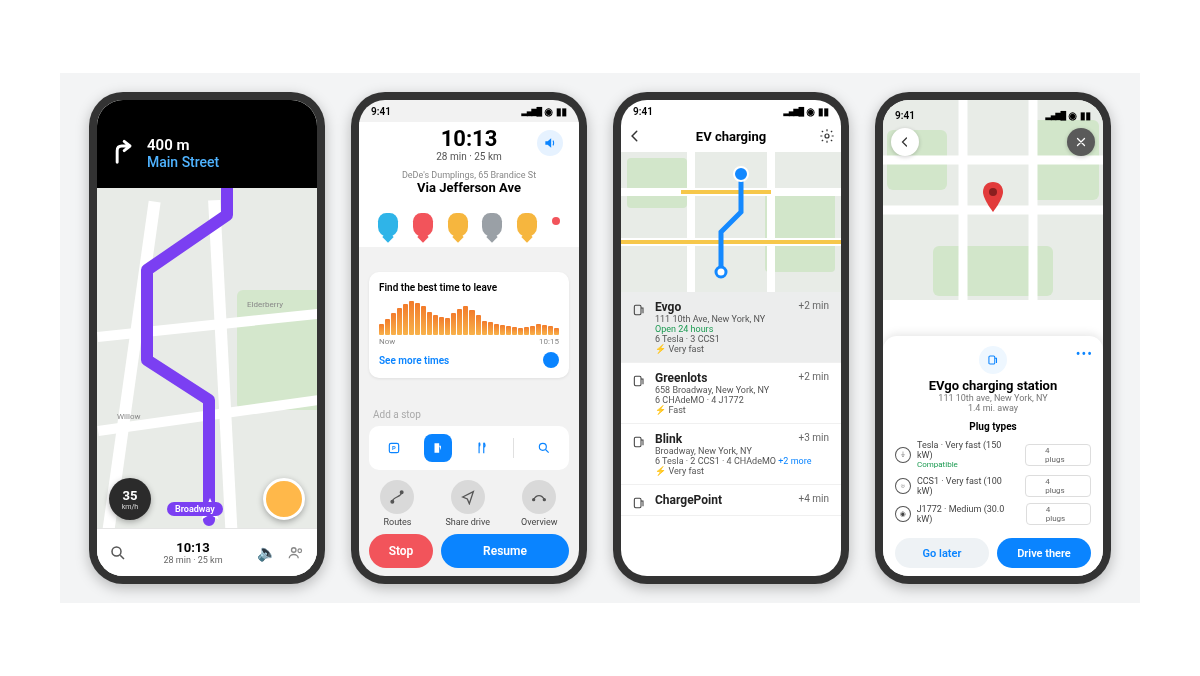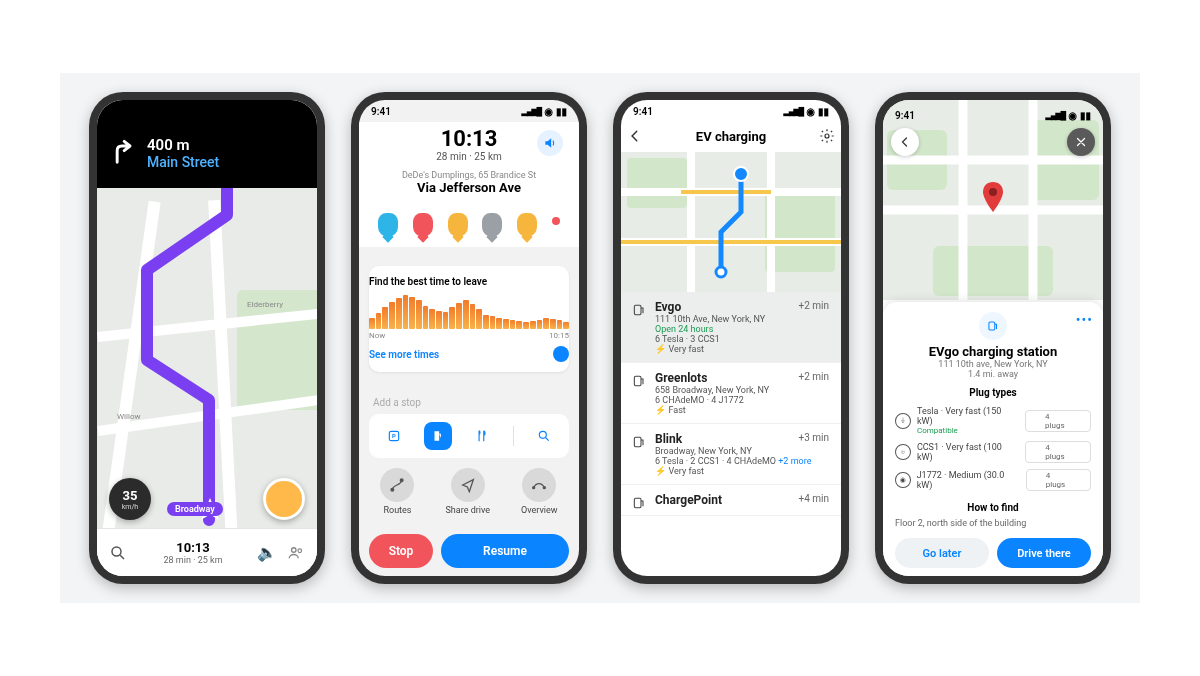--- a/index.html
+++ b/index.html
@@ -47,21 +47,21 @@
   .p2-arrive .big { font-size:22px; font-weight:700;}
   .p2-arrive .sub { font-size:10px; color:#555;}
   .p2-sound { position:absolute; right:4px; top:4px; width:26px; height:26px; border-radius:50%; background:#e6f2ff; color:#0a84ff; display:flex; align-items:center; justify-content:center;}
   .p2-via { text-align:center; margin-top:8px; }
   .p2-via .small { font-size:9px; color:#888;}
   .p2-via .main { font-size:13px; font-weight:700;}
   .p2-pins { margin-top:10px; display:flex; justify-content:space-around; align-items:flex-end; height:32px;}
   .pin { width:20px; height:24px; border-radius:10px 10px 12px 12px; position:relative;}
   .pin::after{content:""; position:absolute; bottom:-4px; left:6px; width:8px; height:8px; background:inherit; transform:rotate(45deg);}
   .pin.blue{background:#2fb4e8;} .pin.red{background:#f2545b;} .pin.yellow{background:#f6b63e;} .pin.grey{background:#9aa0a6;}
-  .p2-card { background:#fff; margin:19px 10px; border-radius:10px; padding:10px 0; box-shadow:0 1px 3px rgba(0,0,0,.08);}
+  .p2-card { background:#fff; margin:25px 10px; border-radius:10px; padding:10px 10px; box-shadow:0 1px 3px rgba(0,0,0,.08);}
   .p2-card .ttl{font-size:10px; font-weight:600;}
   .p2-hist { height:36px; margin-top:6px; display:flex; align-items:flex-end; gap:1px;}
   .p2-hist i{flex:1; background:linear-gradient(#f27b2b,#f8b24b); border-radius:1px;}
   .p2-range {display:flex; justify-content:space-between; font-size:8px; color:#888; margin-top:2px;}
   .p2-more{display:flex; justify-content:space-between; align-items:center; margin-top:6px;}
   .p2-more a{font-size:10px; color:#0a84ff; font-weight:600;}
   .p2-more .dot{width:16px;height:16px;border-radius:50%;background:#0a84ff;}
   .p2-addstop{font-size:10px;color:#aaa; padding:6px 14px;}
   .p2-chips{background:#fff; margin:0 10px; border-radius:10px; padding:8px; display:flex; align-items:center; gap:10px; justify-content:space-around;}
   .chip{width:28px;height:28px;border-radius:8px;display:flex;align-items:center;justify-content:center;color:#0a84ff;}
@@ -476,24 +476,20 @@
             <div>CCS1 · Very fast (100 kW)</div>
             <div class="count">4 plugs</div>
           </div>
           <div class="plug">
             <div class="pi">◉</div>
             <div>J1772 · Medium (30.0 kW)</div>
             <div class="count">4 plugs</div>
           </div>
         </div>
 
-        <div class="p4-sec">
-          <h4>How to find</h4>
-          <div class="p4-find">Floor 2, north side of the building</div>
-        </div>
 
         <div class="p4-btns">
           <div class="p4-btn later">Go later</div>
           <div class="p4-btn drive">Drive there</div>
         </div>
       </div>
     </div>
   </div>
 
 </div>

